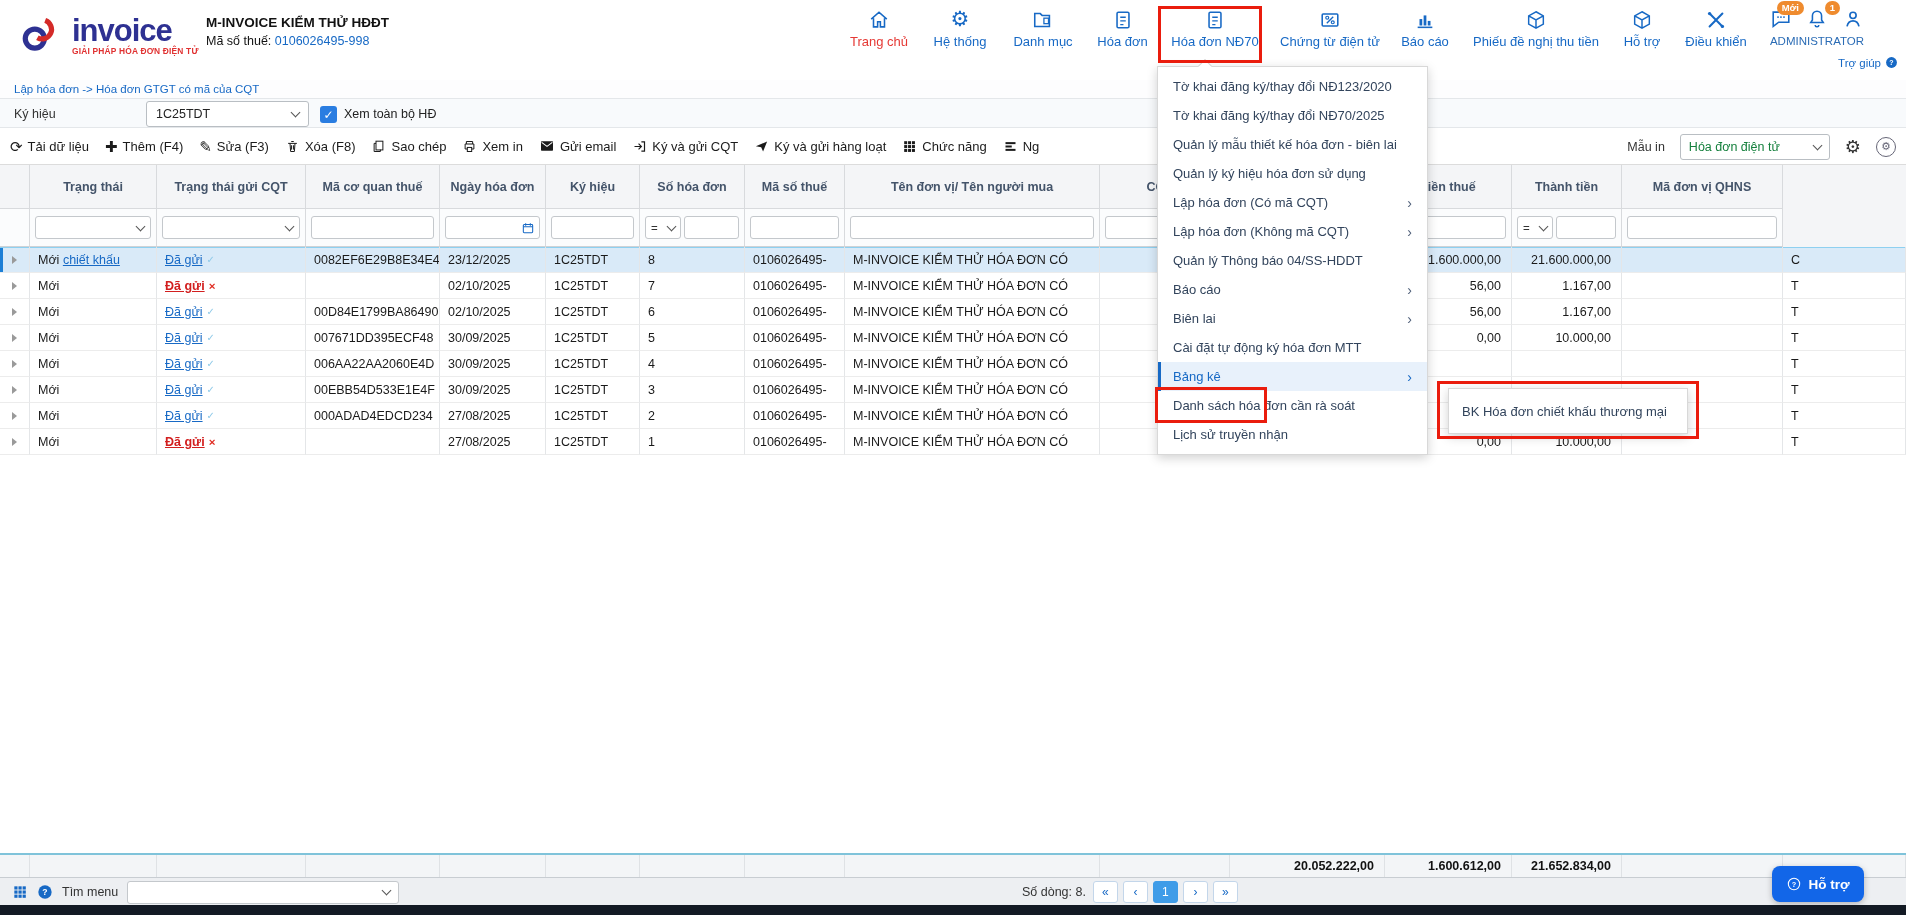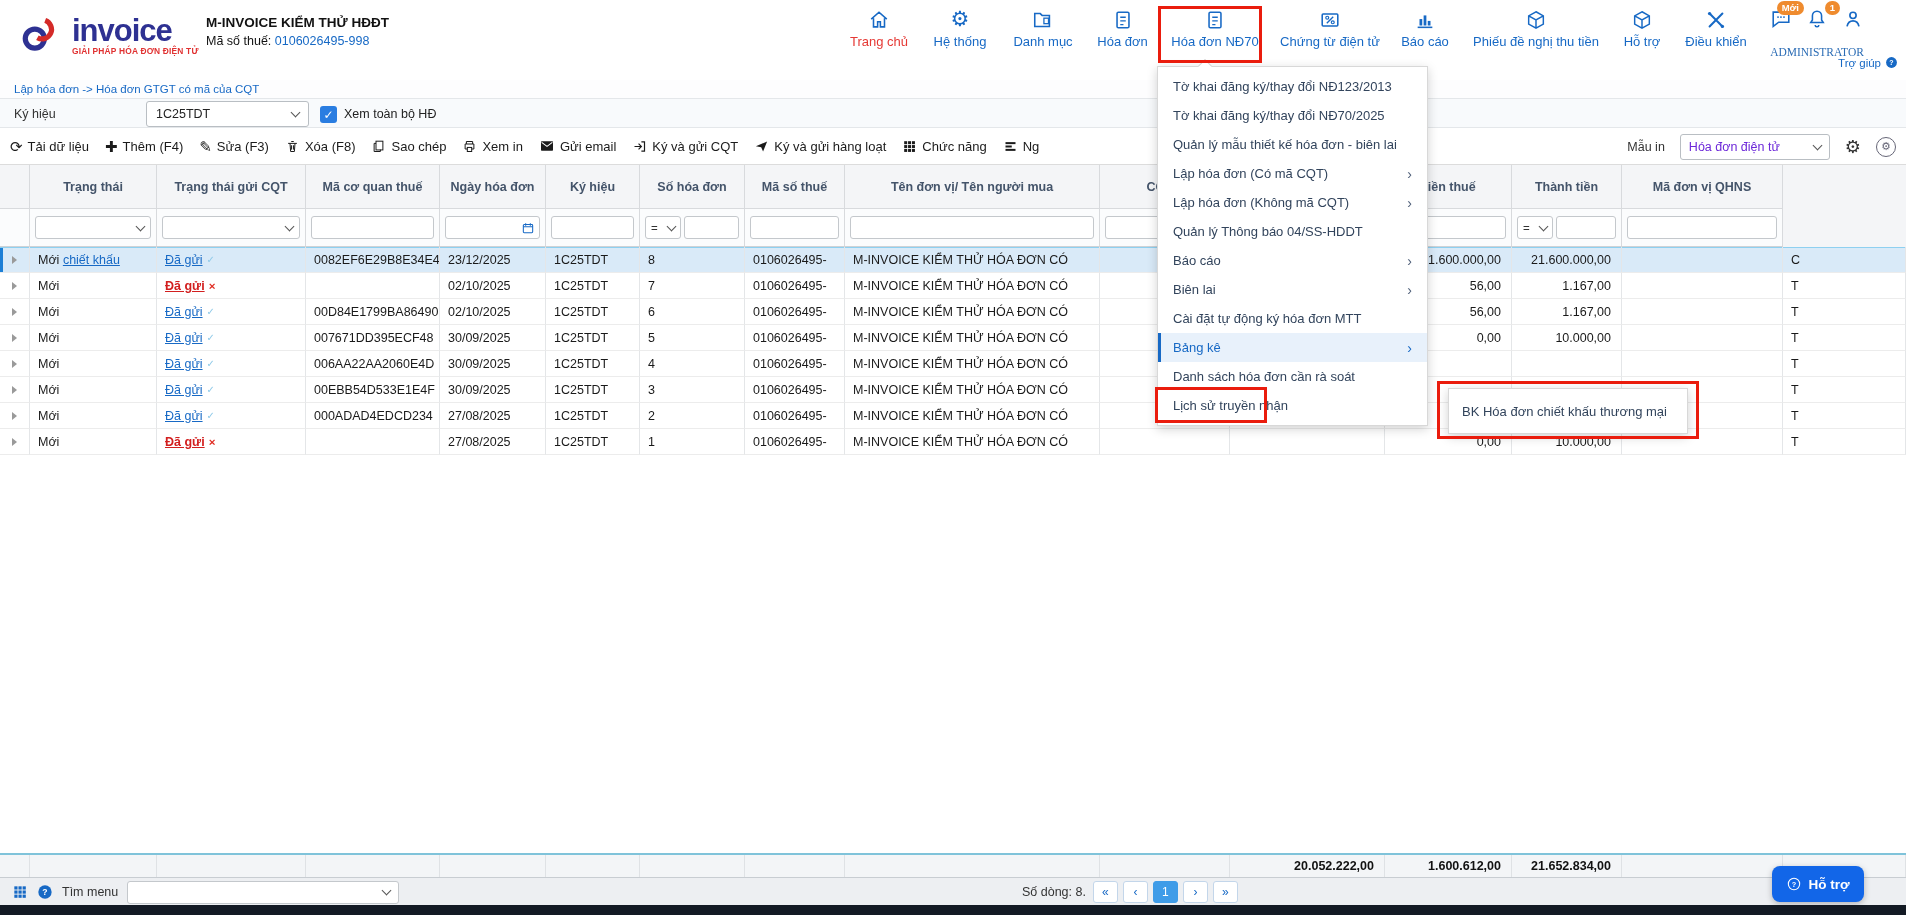--- a/index.html
+++ b/index.html
@@ -21,38 +21,38 @@
   .nav-item{display:flex;flex-direction:column;align-items:center;cursor:pointer;}
   .nav-item .nico{height:24px;color:#1769c5;display:flex;align-items:flex-end;}
   .nav-item .nlabel{margin-top:3px;font-size:13px;color:#1769c5;white-space:nowrap;}
   .nav-item .nlabel.red{color:#e53935;}
   .w62{width:62px}.w66{width:66px}.w55{width:55px}.w92{width:92px}.w100{width:100px}.w52{width:52px}.w132{width:132px}.w42{width:42px}.w68{width:68px}
 
   .user-cluster{position:absolute;right:24px;top:8px;width:130px;text-align:center;}
   .user-icons{display:flex;gap:14px;justify-content:center;}
   .uic{position:relative;color:#1769c5;}
   .badge{position:absolute;top:-7px;right:-12px;background:#ef8b2e;color:#fff;font-size:9.5px;font-weight:bold;border-radius:9px;padding:2px 5px;line-height:1;}
-  .user-name{margin-top:16px;font-size:11.5px;color:#2b6cb5;font-family:Liberation Serif, serif;}
+  .user-name{margin-top:5px;font-size:11.5px;color:#2b6cb5;}
   .help-link{position:absolute;right:8px;top:56px;font-size:11.5px;color:#1769c5;display:flex;align-items:center;gap:4px;cursor:pointer;}
 
   
   .breadcrumb{position:absolute;left:0;top:80px;right:0;height:18px;padding-left:14px;font-size:11.5px;color:#1769c5;display:flex;align-items:center;background:#fdfdfe;}
   .filterbar{position:absolute;left:0;top:98px;right:0;height:30px;background:#f8fafc;border-top:1px solid #e4e7ea;border-bottom:1px solid #e4e7ea;}
   .fb-label{position:absolute;left:14px;top:0;line-height:30px;font-size:12.5px;color:#333;}
   .fb-select{position:absolute;left:146px;top:2px;width:163px;height:26px;background:#fff;border:1px solid #b9bec3;border-radius:3px;display:flex;align-items:center;justify-content:space-between;padding:0 9px;font-size:12.5px;color:#222;cursor:pointer;}
   .chev{width:7px;height:7px;border-right:1.6px solid #555;border-bottom:1.6px solid #555;transform:rotate(45deg);margin-top:-3px;flex:none;}
   .fb-check{position:absolute;left:320px;top:7px;width:17px;height:17px;background:#2a7de1;border-radius:3px;color:#fff;font-size:12px;font-weight:bold;display:flex;align-items:center;justify-content:center;cursor:pointer;}
   .fb-chklabel{position:absolute;left:344px;top:0;line-height:30px;font-size:12.5px;color:#222;}
 
   .toolbar{position:absolute;left:0;top:128px;right:0;height:37px;background:#fff;border-bottom:1px solid #dcdcdc;display:flex;align-items:center;padding-left:10px;gap:16px;}
   .tb-btn{display:flex;align-items:center;gap:5px;font-size:13px;color:#1b1b1b;white-space:nowrap;cursor:pointer;}
   .tb-btn .tico{color:#1b1b1b;display:flex;align-items:center;font-size:15px;line-height:1;}
   .tb-right{position:absolute;right:10px;top:0;height:37px;display:flex;align-items:center;gap:15px;}
   .tb-right .plabel{font-size:12.5px;color:#333;}
-  .tb-sel{width:150px;height:26px;background:#fff;border:1px solid #b9bec3;border-radius:3px;display:flex;align-items:center;justify-content:space-between;padding:0 8px;font-size:12.5px;color:#6d28d9;cursor:pointer;}
+  .tb-sel{width:150px;height:26px;background:#fff;border:1px solid #b9bec3;border-radius:3px;display:flex;align-items:center;justify-content:space-between;padding:0 8px;font-size:12.5px;color:#15803d;cursor:pointer;}
   .gear-glyph{font-size:18px;color:#333;cursor:pointer;line-height:1;}
   .circ-gear{width:20px;height:20px;border:1.5px solid #667;border-radius:50%;font-size:11px;color:#667;display:flex;align-items:center;justify-content:center;cursor:pointer;}
 
   
   .gridwrap{position:absolute;left:0;top:165px;right:0;height:712px;display:flex;flex-direction:column;background:#404040;}
   .thead,.tr,.totals{display:grid;grid-template-columns:30px 127px 149px 134px 106px 94px 105px 100px 255px 130px 155px 127px 110px 161px minmax(123px,1fr);}
   .thead{grid-template-rows:44px 38px;background:#f4f5f7;flex:none;}
   .c1{grid-column:1}.c2{grid-column:2}.c3{grid-column:3}.c4{grid-column:4}.c5{grid-column:5}.c6{grid-column:6}.c7{grid-column:7}.c8{grid-column:8}.c9{grid-column:9}.c10{grid-column:10}.c11{grid-column:11}.c12{grid-column:12}.c13{grid-column:13}.c14{grid-column:14}.c15{grid-column:15}
   .th{grid-row:1;display:flex;align-items:center;justify-content:center;font-size:12.5px;font-weight:bold;color:#44546a;border-right:1px solid #d8dadd;border-bottom:1px solid #d8dadd;white-space:nowrap;overflow:hidden;}
   .th.bien{grid-row:1/3;padding-left:55px;}
@@ -702,27 +702,30 @@
         </svg>
       </span>
     <span>Hỗ trợ</span>
   </div>
 
   <div class="bottomstrip"></div>
 
   <div class="menu-caret"></div>
   <div class="menu">
     <div class="mi">
-        <span>Tờ khai đăng ký/thay đổi NĐ123/2013</span>
+        <span>Tờ khai đăng ký/thay đổi NĐ123/2020</span>
       </div>
     <div class="mi">
         <span>Tờ khai đăng ký/thay đổi NĐ70/2025</span>
       </div>
     <div class="mi">
         <span>Quản lý mẫu thiết kế hóa đơn - biên lai</span>
+      </div>
+    <div class="mi">
+        <span>Quản lý ký hiệu hóa đơn sử dụng</span>
       </div>
     <div class="mi">
         <span>Lập hóa đơn (Có mã CQT)</span>
         <span class="arr">›</span>
       </div>
     <div class="mi">
         <span>Lập hóa đơn (Không mã CQT)</span>
         <span class="arr">›</span>
       </div>
     <div class="mi">

